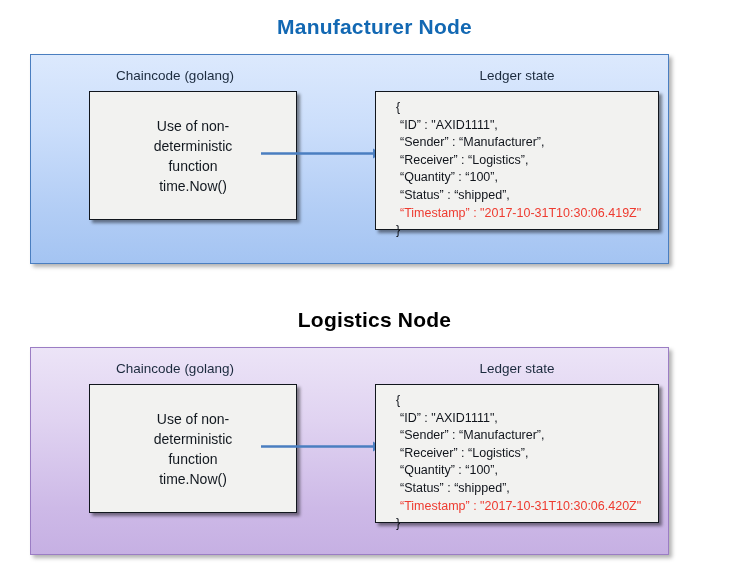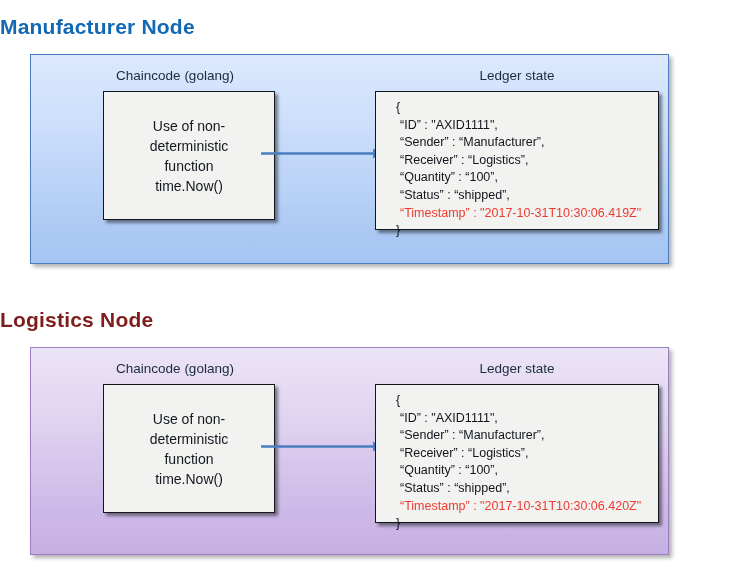--- a/index.html
+++ b/index.html
@@ -15,29 +15,29 @@
     overflow: hidden;
   }
 
   .section {
     position: absolute;
     left: 0;
     width: 749px;
   }
 
   .section-title {
-    text-align: left;
+    text-align: center;
     font-weight: bold;
     font-size: 21px;
     letter-spacing: 0.2px;
     height: 30px;
     line-height: 30px;
   }
   .title-manufacturer { color: #1268b3; }
-  .title-logistics   { color: #7f1d1d; }
+  .title-logistics   { color: #000000; }
 
   .panel {
     position: absolute;
     left: 30px;
     width: 639px;
     box-sizing: border-box;
     box-shadow: 3px 3px 4px rgba(0,0,0,0.30);
     padding-left: 33px;
   }
   .panel-blue {
@@ -59,22 +59,22 @@
 
   .box {
     position: absolute;
     box-sizing: border-box;
     background: #f2f2f0;
     border: 1.5px solid #11161d;
     box-shadow: 3px 3px 3px rgba(0,0,0,0.45);
   }
 
   .chaincode-box {
-    left: 72px;
-    width: 172px;
+    left: 58px;
+    width: 208px;
     height: 129px;
     display: flex;
     align-items: center;
     justify-content: center;
   }
   .chaincode-text {
     font-size: 14px;
     color: #12181f;
     line-height: 20px;
     text-align: center;

